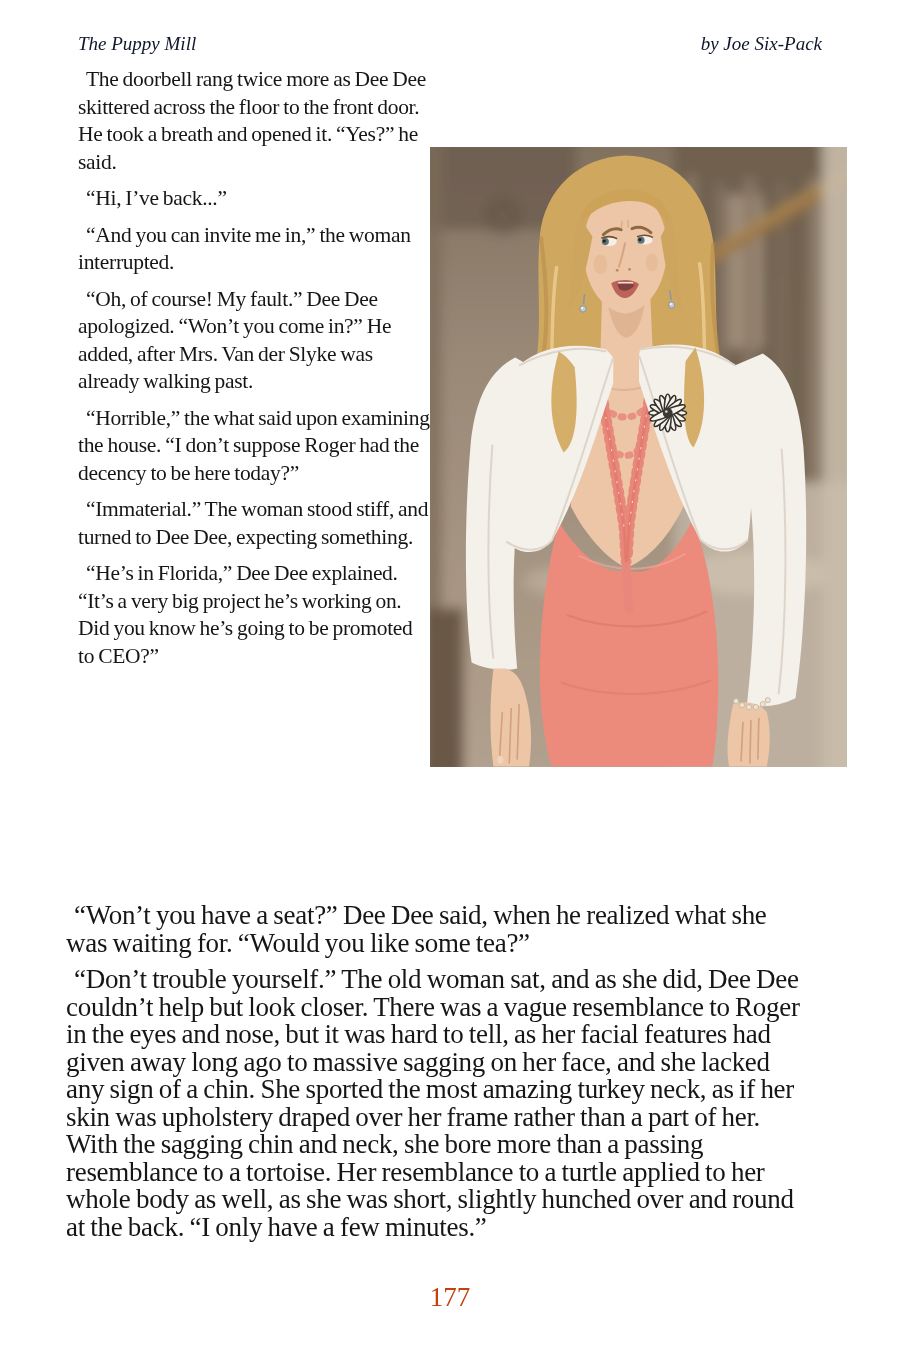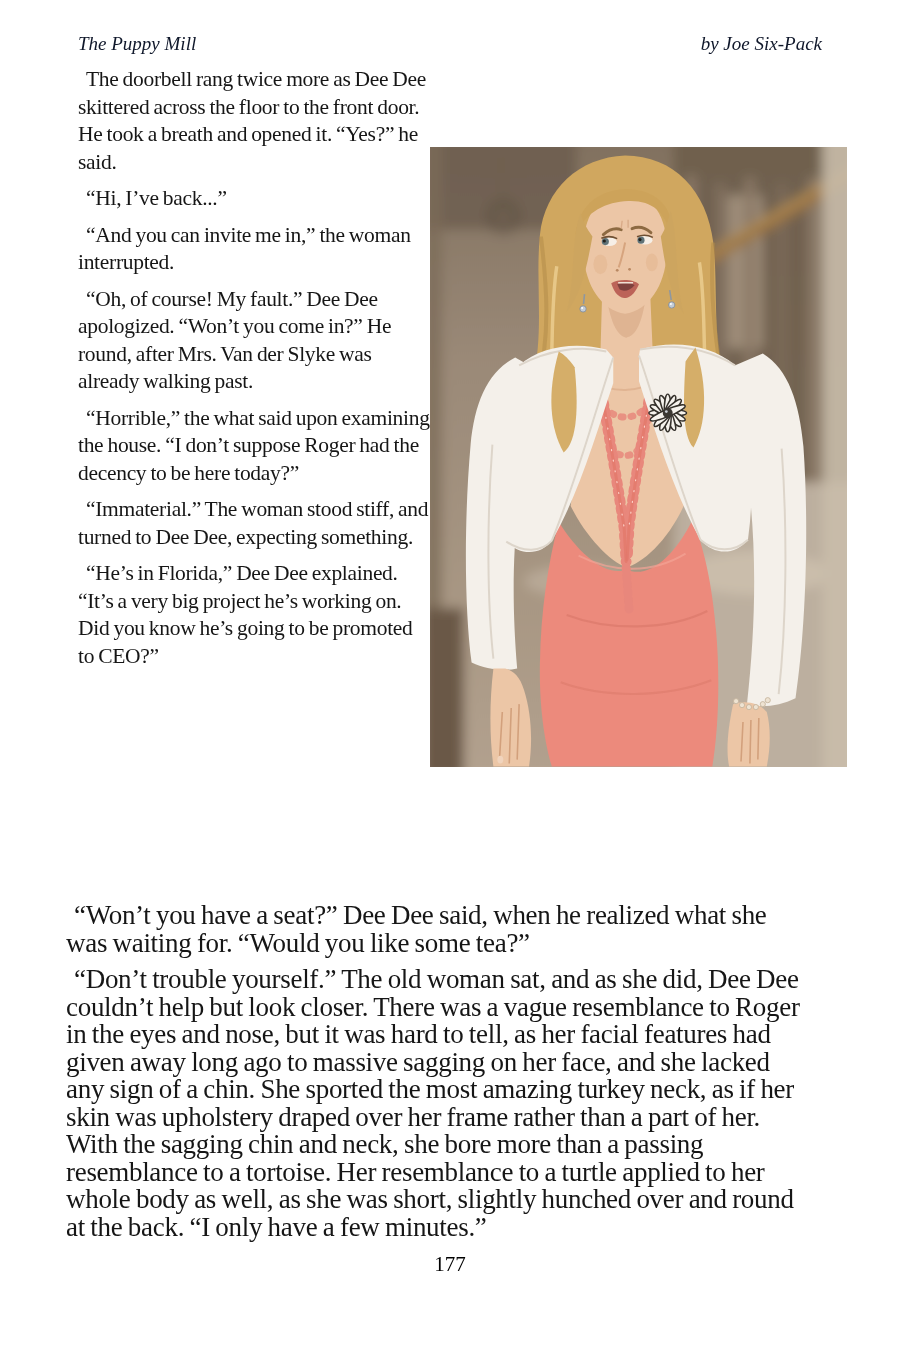--- a/index.html
+++ b/index.html
@@ -34,22 +34,22 @@
     margin:81px 0 0 0;width:417px;flex:0 0 417px;
   }
   .photo-fig svg{display:block;width:417px;height:620px;}
   .full-col{
     position:absolute;top:902px;left:66px;width:744px;
     font-size:27px;line-height:27.5px;
     letter-spacing:-0.3px;word-spacing:-1px;
     text-align:left;
   }
   .page-footer{
-    position:absolute;top:1252px;left:0;width:900px;
-    text-align:center;font-size:21px;color:#000000;
+    position:absolute;top:1282px;left:0;width:900px;
+    text-align:center;font-size:27px;color:#c2410c;
   }
   
   .f-wall  {fill:var(--c-wall,  #9c8b7a);}
   .f-hair  {fill:var(--c-hair,  #d0a75e);}
   .f-skin  {fill:var(--c-skin,  #ecc6a6);}
   .f-jacket{fill:var(--c-jacket,#f4f0ea);}
   .f-dress {fill:var(--c-dress, #ec8a7c);}
   .s-lace  {stroke:var(--c-lace,#e8877b);}
   .s-wood  {stroke:var(--c-wood,#9c7644);}
 </style>
@@ -61,21 +61,21 @@
   <header class="running-head">
     <span>The Puppy Mill</span>
     <span>by Joe Six-Pack</span>
   </header>
 
   <main class="body-wrap">
     <div class="left-col">
       <p>The doorbell rang twice more as Dee Dee skittered across the floor to the front door. He took a breath and opened it. “Yes?” he said.</p>
       <p>“Hi, I’ve back...”</p>
       <p>“And you can invite me in,” the woman interrupted.</p>
-      <p>“Oh, of course! My fault.” Dee Dee apologized. “Won’t you come in?” He round, after Mrs. Van der Slyke was already walking past.</p>
+      <p>“Oh, of course! My fault.” Dee Dee apologized. “Won’t you come in?” He added, after Mrs. Van der Slyke was already walking past.</p>
       <p>“Horrible,” the what said upon examining the house. “I don’t sup­pose Roger had the decency to be here today?”</p>
       <p>“Immaterial.” The woman stood stiff, and turned to Dee Dee, expect­ing something.</p>
       <p>“He’s in Florida,” Dee Dee ex­plained. “It’s a very big project he’s working on. Did you know he’s go­ing to be promoted to CEO?”</p>
     </div>
 
     <figure class="photo-fig">
       <svg viewBox="0 0 421 625" xmlns="http://www.w3.org/2000/svg">
         <defs>
           <filter id="blur6" x="-20%" y="-20%" width="140%" height="140%">
               <feGaussianBlur stdDeviation="6"></feGaussianBlur>

